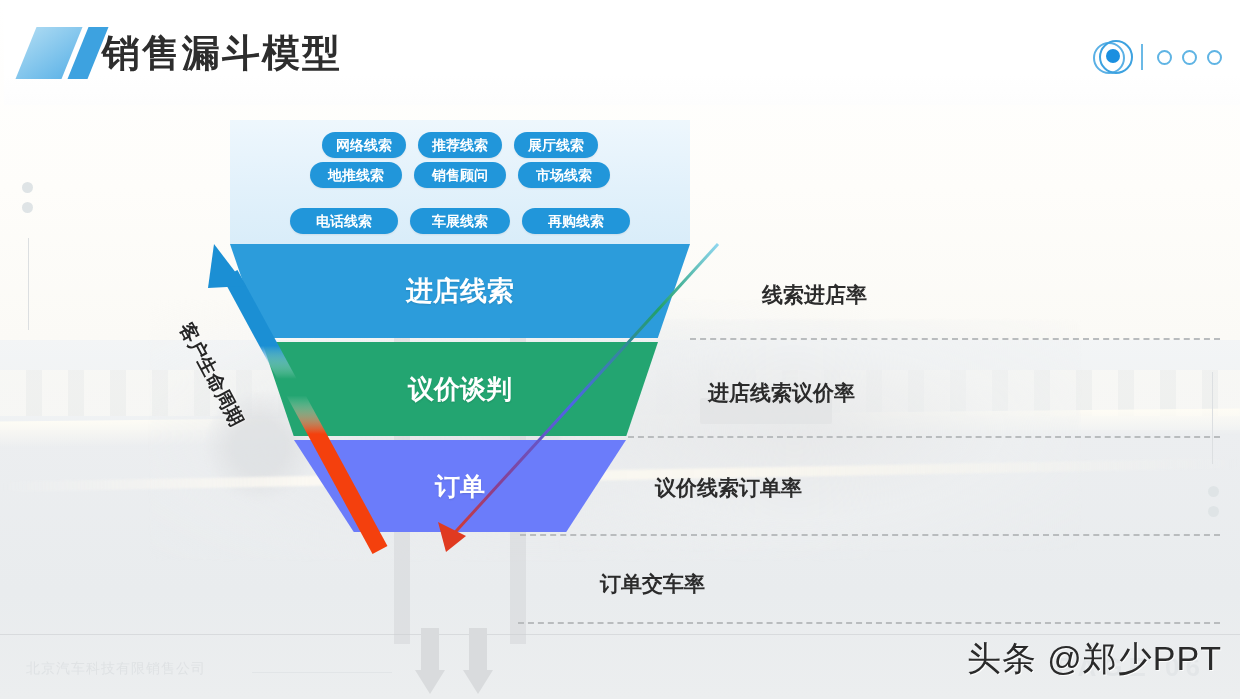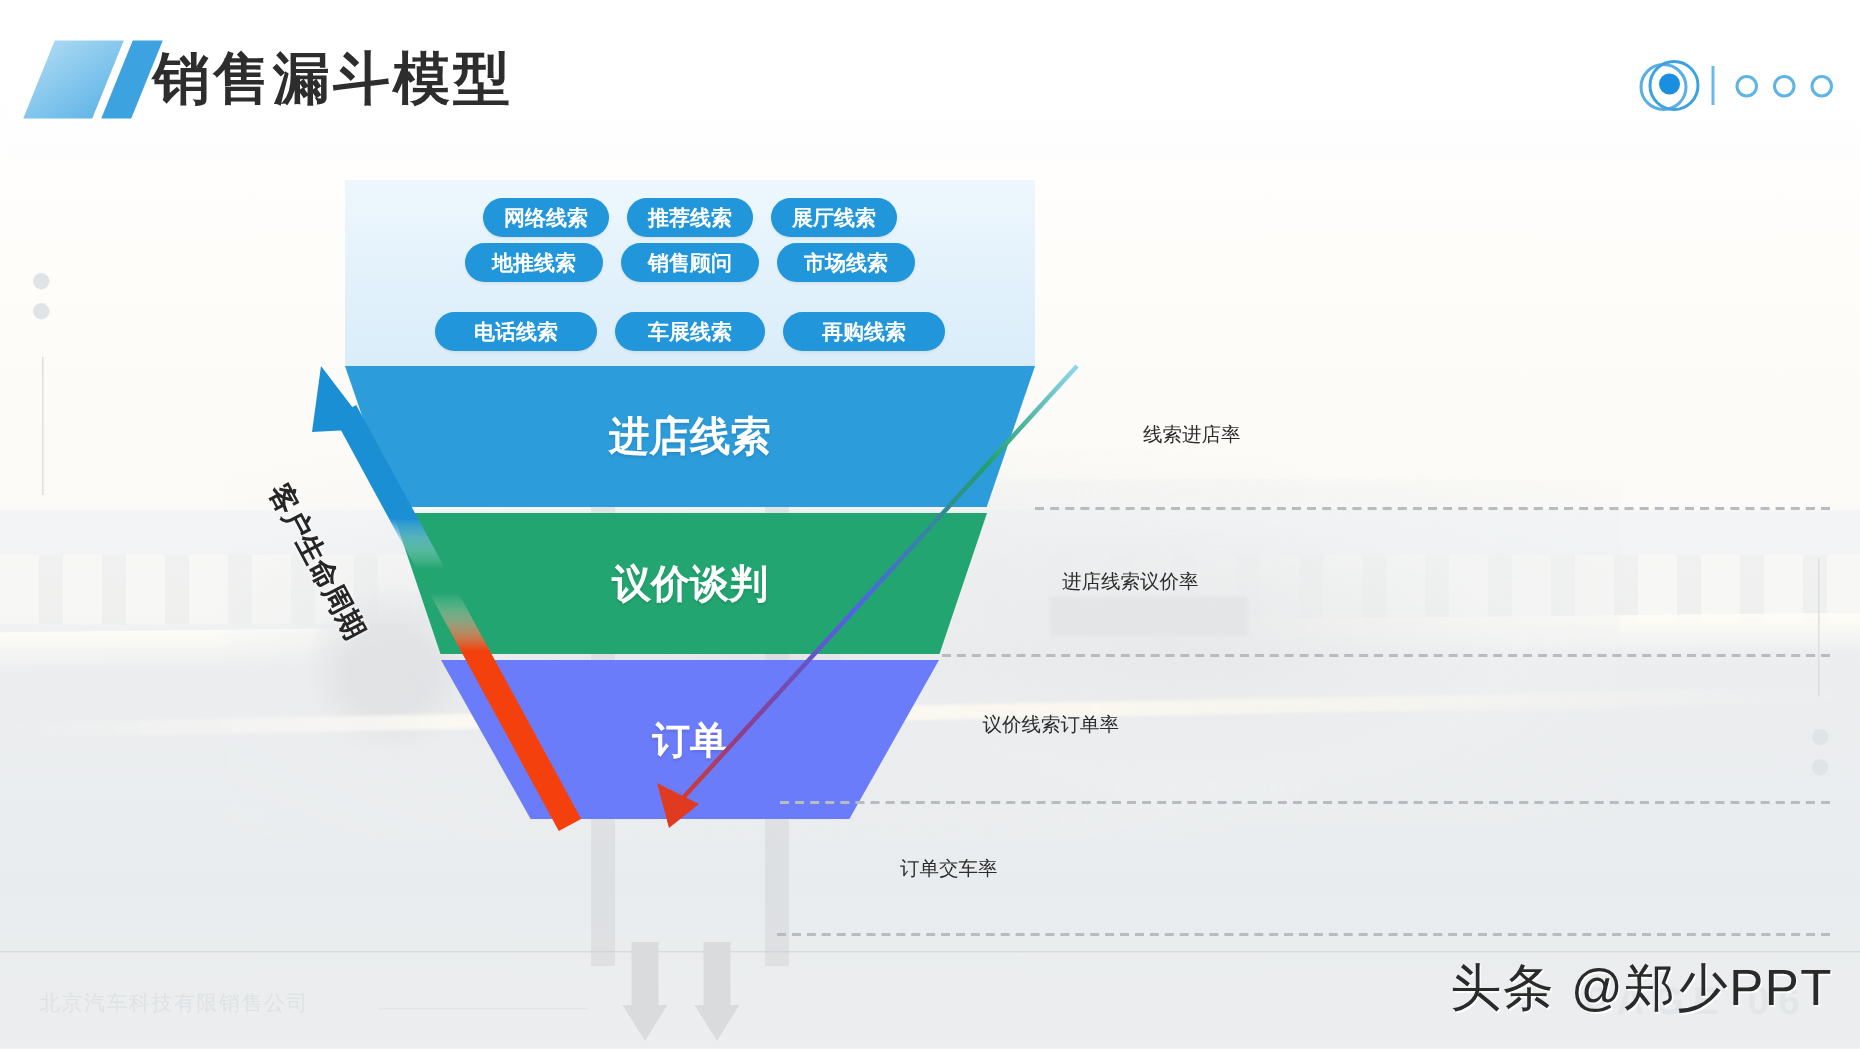--- a/index.html
+++ b/index.html
@@ -79,21 +79,21 @@
 
   .vband{position:absolute;top:244px;width:16px;height:400px;background:rgba(205,208,210,.42);}
 
   .dn-arrow{position:absolute;width:30px;}
   .dn-arrow .stem{width:18px;height:42px;background:#d9dbdd;margin:0 auto;}
   .dn-arrow .head{width:0;height:0;border-left:15px solid transparent;border-right:15px solid transparent;
     border-top:24px solid #d9dbdd;}
 
   
   .dash{position:absolute;height:0;border-top:2px dashed #b9bcbe;}
-  .rate{position:absolute;font-size:13px;font-weight:normal;color:#2b2b2b;white-space:nowrap;}
+  .rate{position:absolute;font-size:21px;font-weight:bold;color:#2b2b2b;white-space:nowrap;}
 
   
   .life{position:absolute;left:168px;top:232px;width:250px;height:350px;}
   .life-txt{position:absolute;left:196px;top:318px;font-size:19px;font-weight:bold;color:#262626;
     transform:rotate(62deg);transform-origin:left top;white-space:nowrap;
     text-shadow:0 0 3px rgba(255,255,255,.9);}
 
   
   .foot-txt{position:absolute;left:26px;top:660px;font-size:14px;color:#dfe2e4;letter-spacing:1px;}
   .foot-line{position:absolute;left:252px;top:672px;width:140px;height:1px;background:#e2e5e7;}
@@ -167,21 +167,21 @@
   <div class="seg" style="left:230px;top:244px;width:460px;height:94px;font-size:27px;
               background:#2c9cdb;clip-path:polygon(0 0,100% 0,93% 100%,7% 100%);">
     <span class="seg-label">进店线索</span>
   </div>
 
   <div class="seg" style="left:262px;top:342px;width:396px;height:94px;font-size:26px;
               background:#23a571;clip-path:polygon(0 0,100% 0,92% 100%,8% 100%);">
     <span class="seg-label">议价谈判</span>
   </div>
 
-  <div class="seg" style="left:294px;top:440px;width:332px;height:106px;font-size:25px;
+  <div class="seg" style="left:294px;top:440px;width:332px;height:92px;font-size:25px;
               background:#6b7cfa;clip-path:polygon(0 0,100% 0,82% 100%,18% 100%);">
     <span class="seg-label">订单</span>
   </div>
 
 
   <div class="dn-arrow" style="left:415px;top:628px;">
     <div class="stem"></div>
       <div class="head"></div>
   </div>
   <div class="dn-arrow" style="left:463px;top:628px;">

